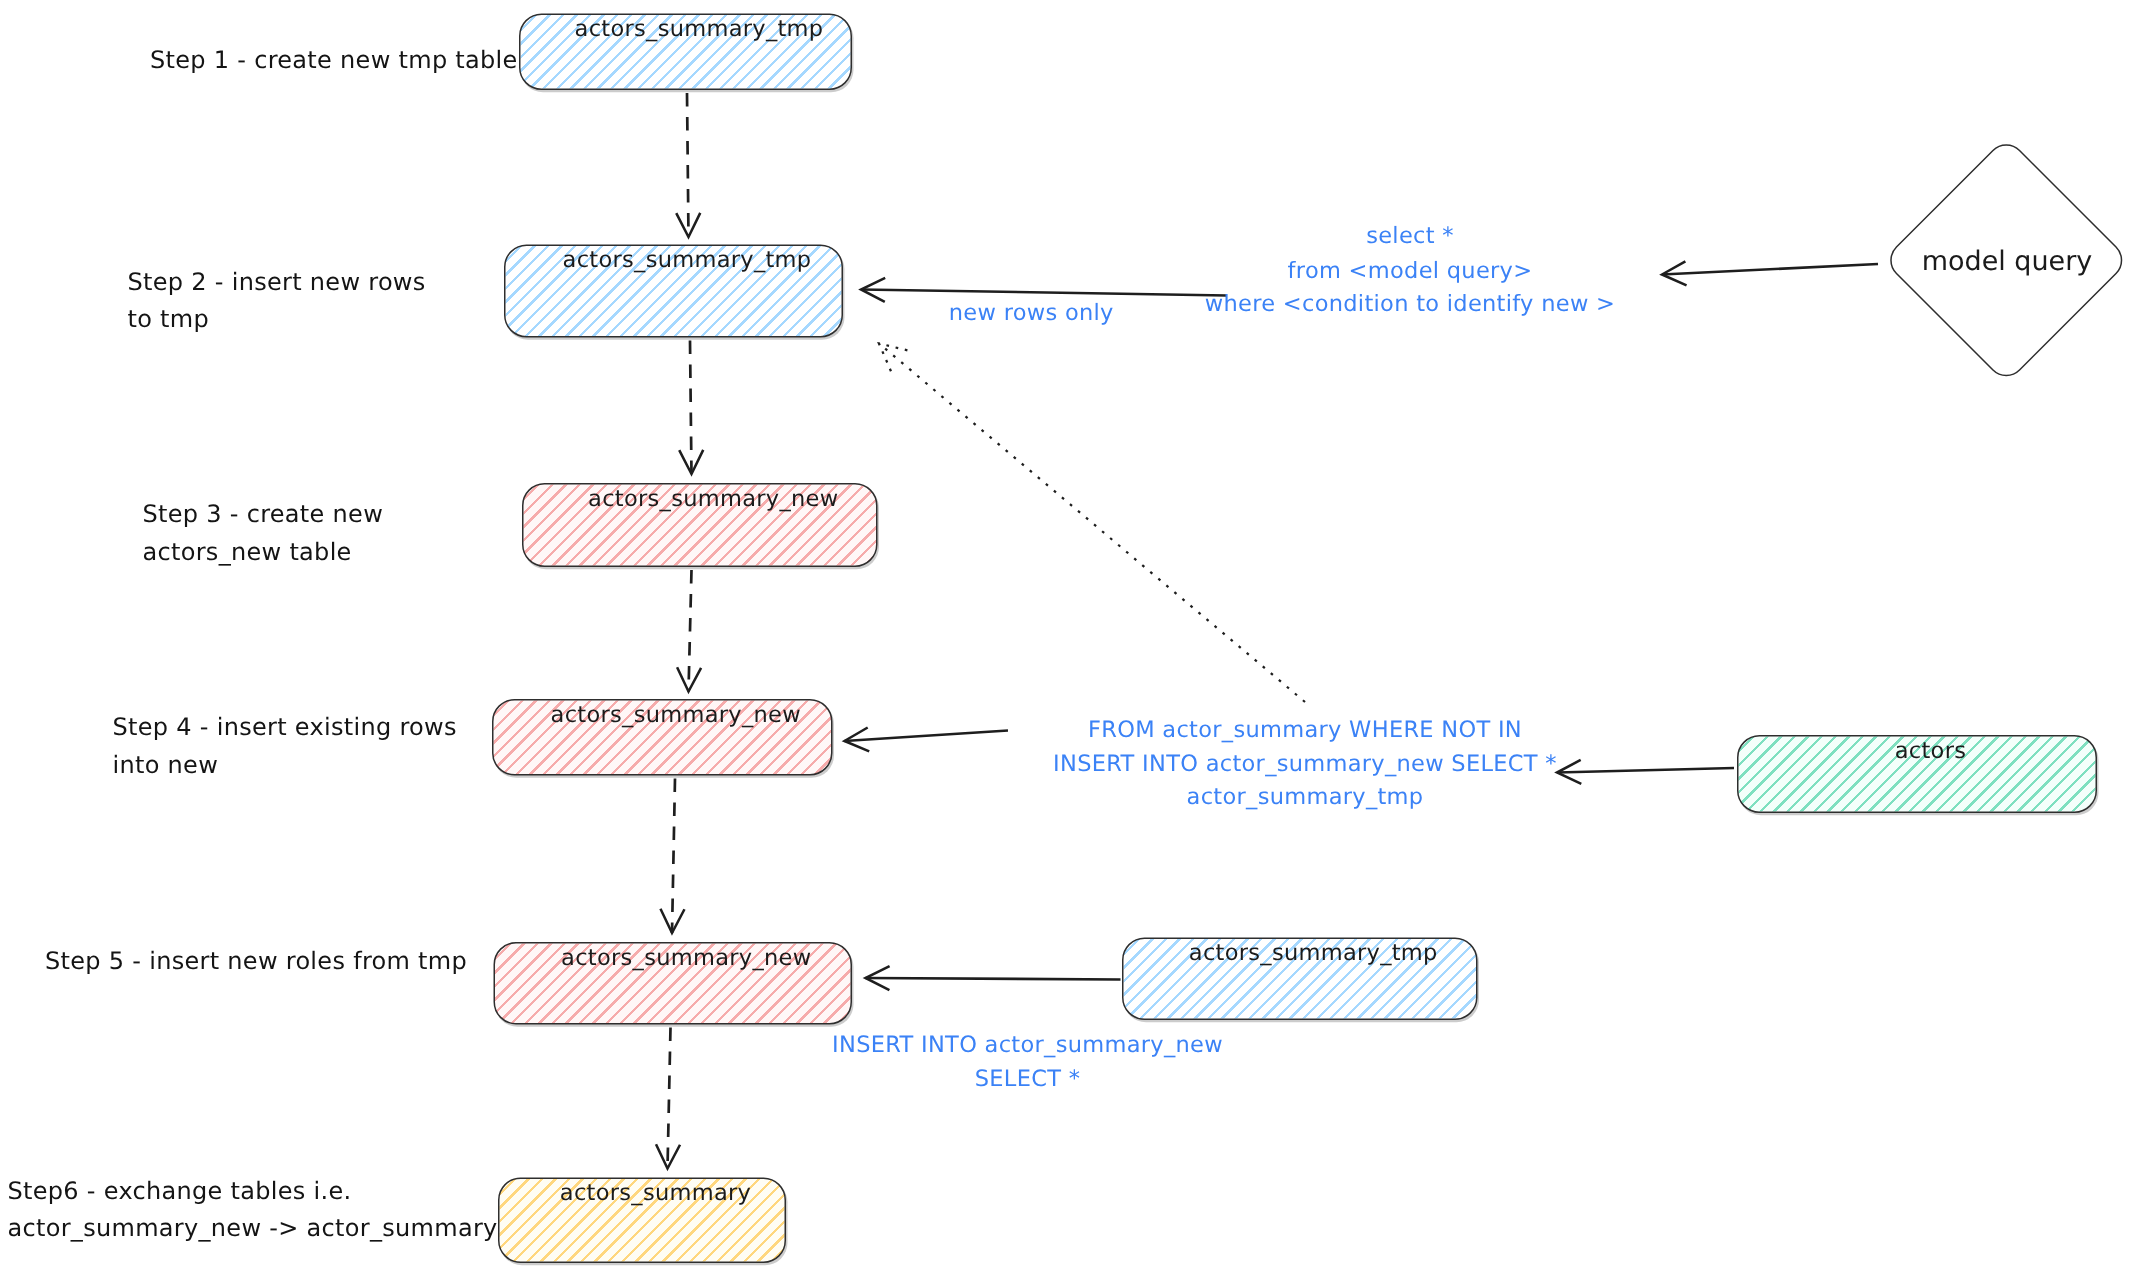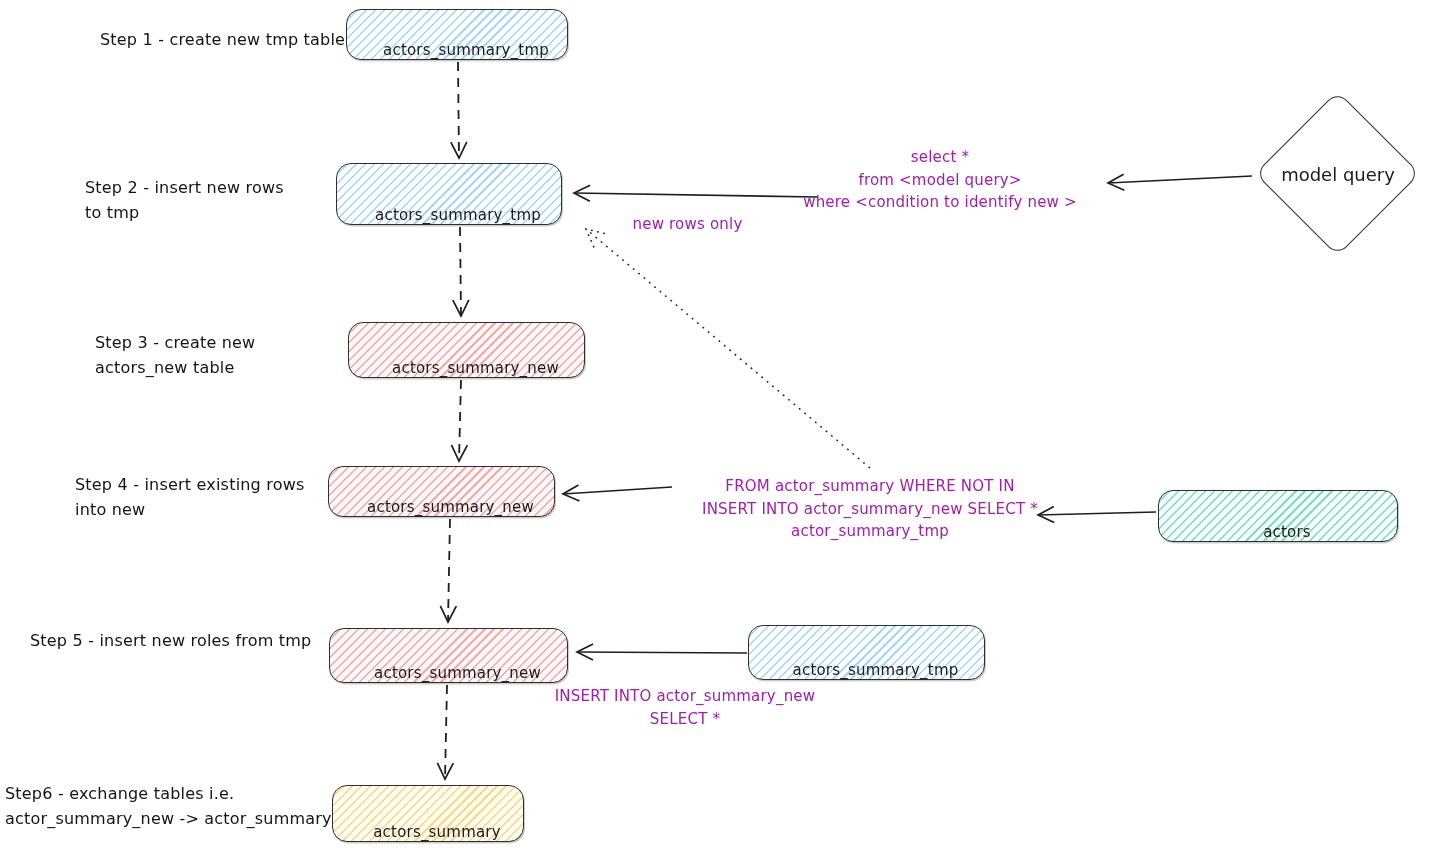--- a/index.html
+++ b/index.html
@@ -5,37 +5,37 @@
   * { margin:0; padding:0; box-sizing:border-box; }
   html,body { background:#ffffff; }
   #canvas {
     position:relative; width:1432px; height:850px; background:#ffffff;
     font-family:"DejaVu Sans", sans-serif; color:#1e1e1e; overflow:hidden;
   }
   svg.connectors { position:absolute; left:0; top:0; pointer-events:none; }
 
   .node {
     position:absolute; border:1.7px solid #2e2e2e; border-radius:15px;
-    display:flex; align-items:flex-end; justify-content:center;
+    display:flex; align-items:flex-start; justify-content:center;
     font-size:15px; letter-spacing:.2px; color:#1b1b1b;
     box-shadow:1px 1.5px 0 rgba(110,110,110,.35);
     padding-left:18px;
   }
   .hatch-blue   { background:repeating-linear-gradient(135deg,#a5d8ff 0 1.6px, rgba(255,255,255,0) 1.6px 6.4px) #ffffff; }
   .hatch-pink   { background:repeating-linear-gradient(135deg,#f6abab 0 1.6px, rgba(255,255,255,0) 1.6px 6.4px) #fff7f7; }
   .hatch-green  { background:repeating-linear-gradient(135deg,#7fe0c0 0 1.6px, rgba(255,255,255,0) 1.6px 6.4px) #f4fffb; }
   .hatch-yellow { background:repeating-linear-gradient(135deg,#ffd77e 0 1.6px, rgba(255,255,255,0) 1.6px 6.4px) #fffdf4; }
 
   .step-label {
     position:absolute; text-align:left; font-size:16px; line-height:25px;
     color:#141414; letter-spacing:.2px; white-space:nowrap;
   }
   .annotation {
     position:absolute; text-align:center; font-size:15px; line-height:22.5px;
-    color:#a21caf; letter-spacing:.2px; white-space:nowrap;
+    color:#3b82f6; letter-spacing:.2px; white-space:nowrap;
   }
   .diamond {
     position:absolute; left:1279px; top:115px; width:117px; height:117px;
     border:1.6px solid #2e2e2e; border-radius:13px; background:#ffffff;
     transform:rotate(45deg);
   }
   .diamond-label {
     position:absolute; left:1262px; top:164px; width:152px; text-align:center;
     font-size:18px; color:#1b1b1b;
   }
@@ -115,21 +115,21 @@
   <div class="node hatch-blue" style="left:748px; top:625px; width:237px; height:55px;">
     <span>actors_summary_tmp</span>
   </div>
   <div class="node hatch-green" style="left:1158px; top:490px; width:240px; height:52px;">
     <span>actors</span>
   </div>
 
   <div class="diamond"></div>
   <div class="diamond-label">model query</div>
 
-  <div class="annotation" style="left:630px; top:197px; width:115px;margin-top:16px;">new rows only</div>
+  <div class="annotation" style="left:630px; top:197px; width:115px;">new rows only</div>
 
   <div class="annotation" style="left:790px; top:146px; width:300px;">
     <div>select *</div>
     <div>from &lt;model query&gt;</div>
     <div>where &lt;condition to identify new &gt;</div>
   </div>
 
   <div class="annotation" style="left:670px; top:475px; width:400px;">
     <div>FROM actor_summary WHERE NOT IN</div>
     <div>INSERT INTO actor_summary_new SELECT *</div>

